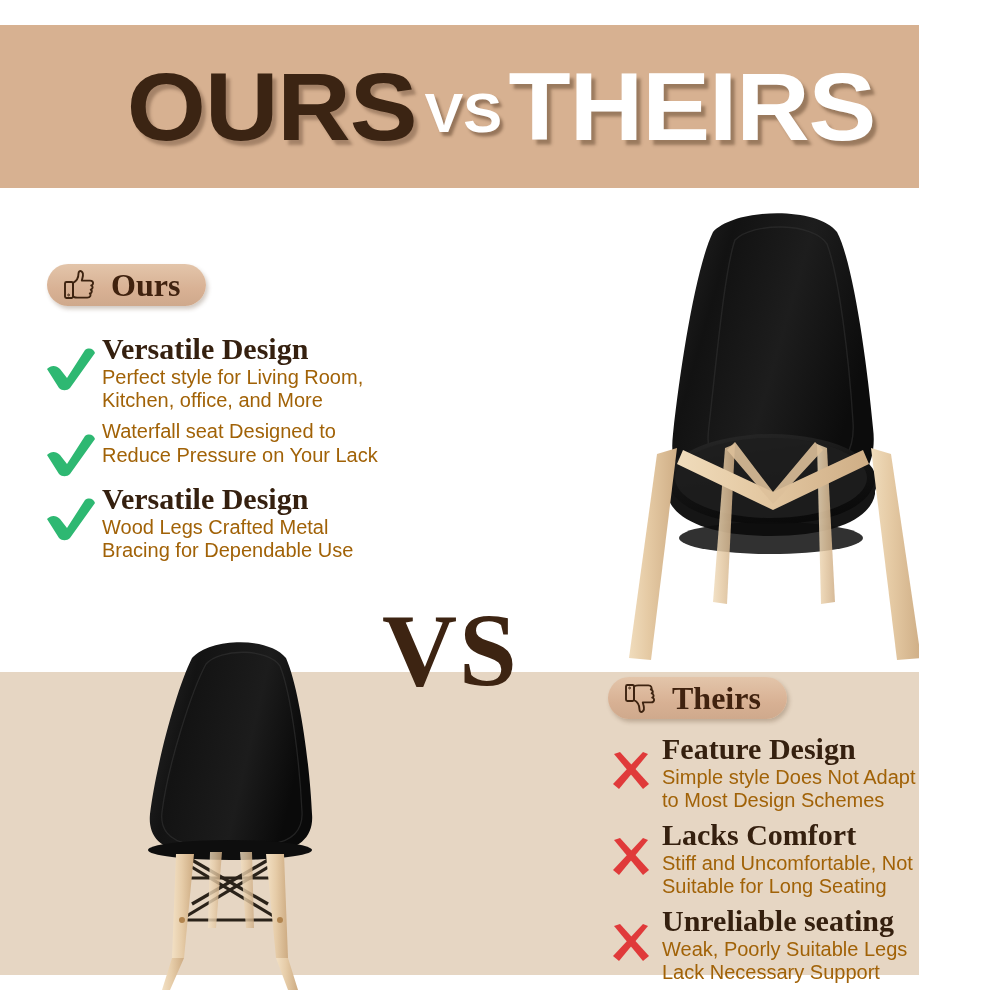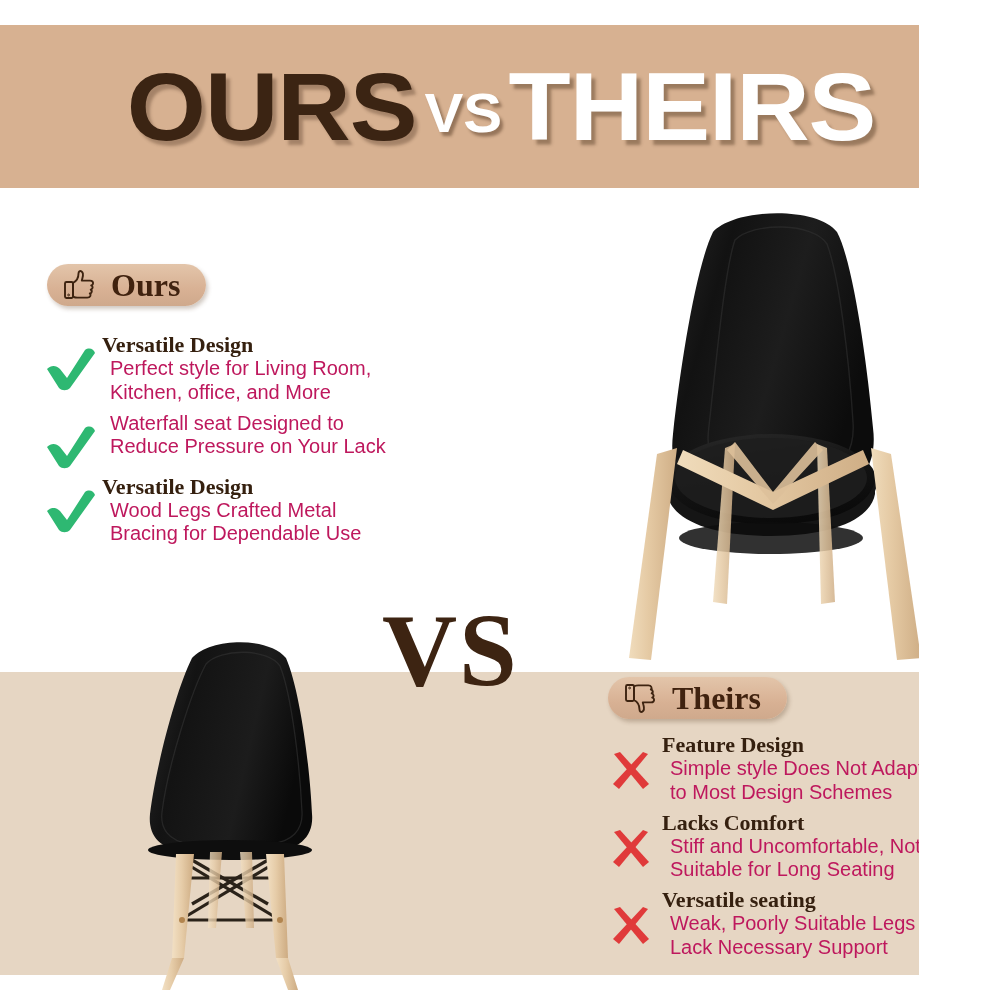--- a/index.html
+++ b/index.html
@@ -113,33 +113,32 @@
     justify-content: center;
     padding-top: 14px;
   }
   .mark-check { width: 52px; height: 44px; display: block; }
   .mark-cross { width: 42px; height: 40px; display: block; margin-top: 4px; }
   .feature-text { flex: 1 1 auto; }
 
   .feature-title {
     font-family: "Liberation Serif", serif;
     font-weight: bold;
-    font-size: 22px;
+    font-size: 30px;
     line-height: 1.06;
     color: #35200f;
     white-space: nowrap;
   }
   .feature-desc {
     font-family: "Liberation Sans", sans-serif;
     font-size: 20px;
     line-height: 1.18;
-    color: #be185d;
+    color: #a16207;
     margin-top: 1px;
     white-space: pre-line;
-    margin-left: 8px;
   }
 
   
   .center-vs {
     position: absolute;
     left: 382px;
     top: 598px;
     font-family: "Liberation Serif", serif;
     font-weight: bold;
     font-size: 104px;
@@ -380,20 +379,20 @@
     <div class="feature-row">
       <span class="mark-slot">
         <svg class="mark-cross" viewBox="0 0 42 40">
           <g fill="#e03a3a">
             <path d="M4 3 L10 1 L39 33 L33 38 Z"></path>
             <path d="M38 3 L33 1 L3 33 L9 38 Z"></path>
           </g>
         </svg>
       </span>
       <span class="feature-text">
-        <div class="feature-title">Versatile seating</div>
+        <div class="feature-title">Unreliable seating</div>
         <div class="feature-desc">Weak, Poorly Suitable Legs
 Lack Necessary Support</div>
       </span>
     </div>
   </div>
 
 </div>
 
 </body></html>

